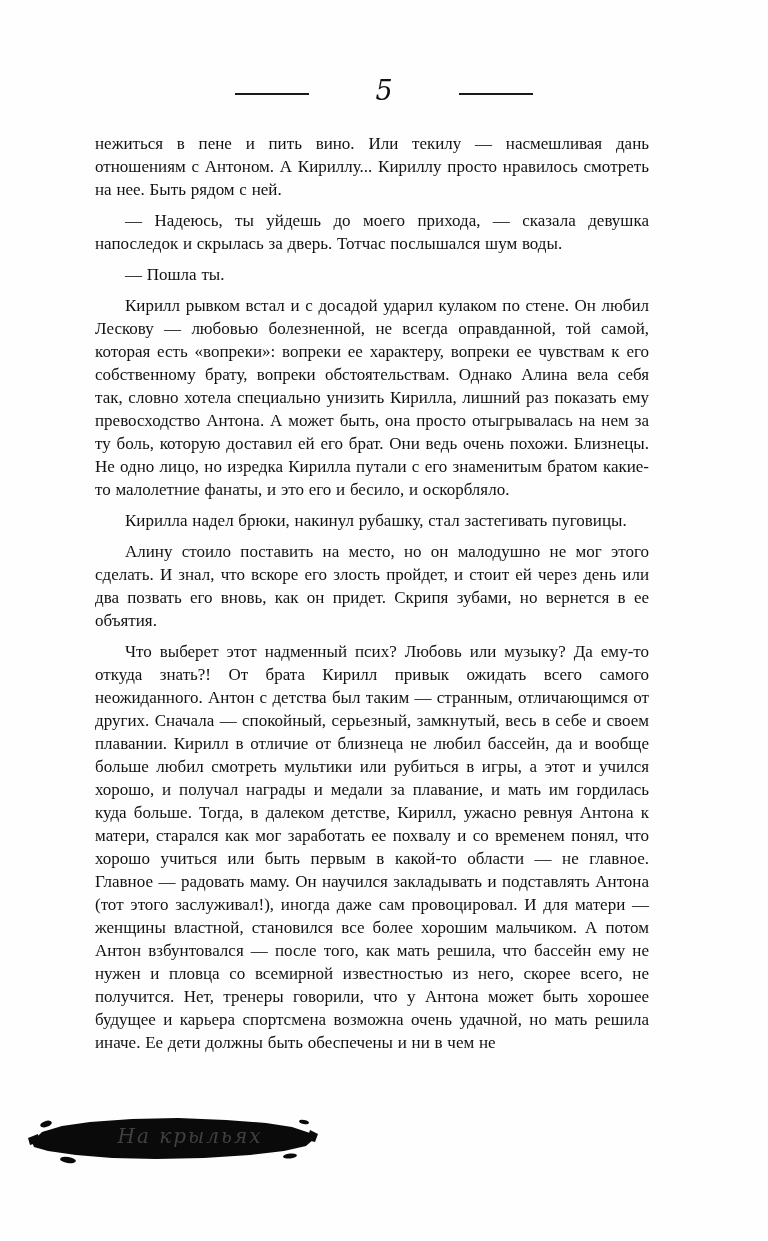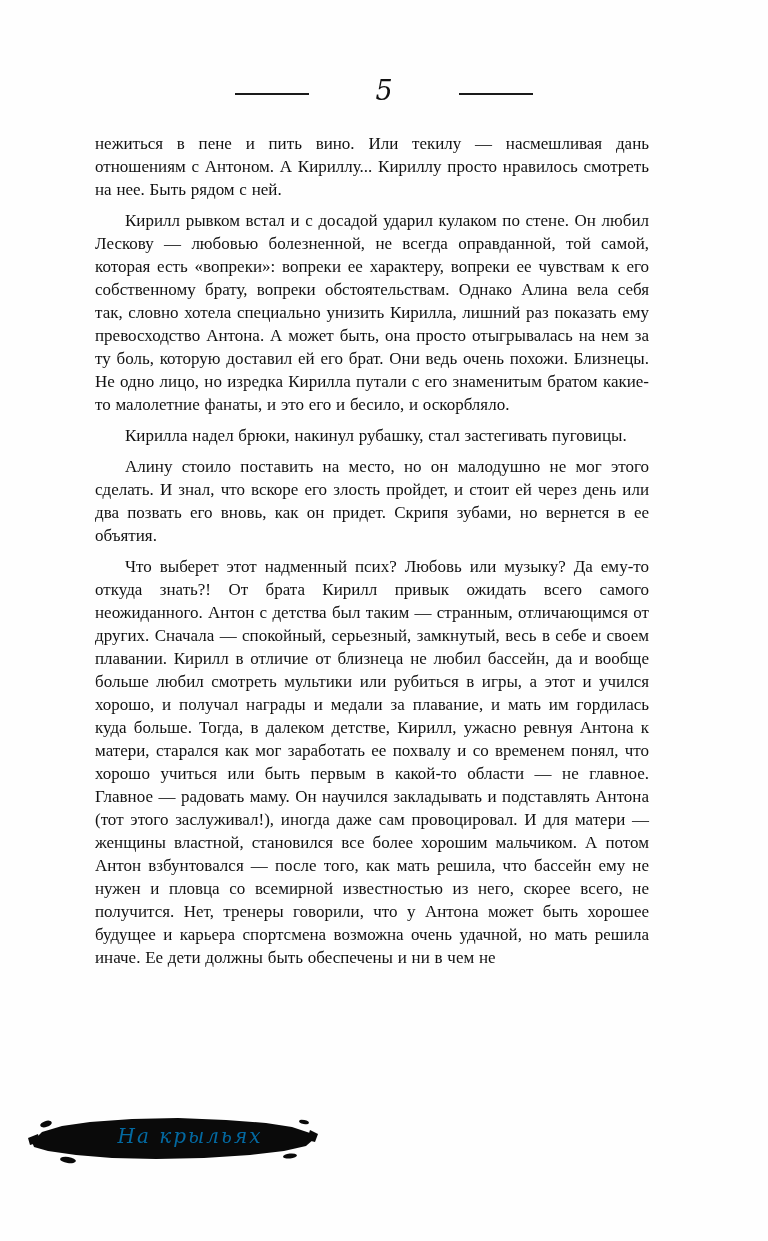--- a/index.html
+++ b/index.html
@@ -71,21 +71,21 @@
     position: absolute;
     left: 0;
     top: 0;
   }
   .banner-text {
     position: absolute;
     left: 72px;
     top: 14px;
     width: 180px;
     text-align: center;
-    color: #0369a1;
+    color: #404040;
     font-family: "DejaVu Serif", serif;
     font-style: italic;
     font-size: 20px;
     letter-spacing: 2px;
     line-height: 1;
     white-space: nowrap;
   }
 </style>
 </head>
 <body>
@@ -93,20 +93,22 @@
 <div class="page">
 
   <header class="page-header">
     <span class="rule"></span>
     <span class="page-number">5</span>
     <span class="rule"></span>
   </header>
 
   <main class="text-block">
     <p class="para noindent">нежиться в пене и пить вино. Или текилу — насмешливая дань отношениям с Антоном. А Кириллу... Кириллу просто нравилось смотреть на нее. Быть рядом с ней.</p>
+    <p class="para">— Надеюсь, ты уйдешь до моего прихода, — сказала девушка напоследок и скрылась за дверь. Тотчас послышался шум воды.</p>
+    <p class="para">— Пошла ты.</p>
     <p class="para">Кирилл рывком встал и с досадой ударил кулаком по стене. Он любил Лескову — любовью болезненной, не всегда оправданной, той самой, которая есть «вопреки»: вопреки ее характеру, вопреки ее чувствам к его собственному брату, вопреки обстоятельствам. Однако Алина вела себя так, словно хотела специально унизить Кирилла, лишний раз показать ему превосходство Антона. А может быть, она просто отыгрывалась на нем за ту боль, которую доставил ей его брат. Они ведь очень похожи. Близнецы. Не одно лицо, но изредка Кирилла путали с его знаменитым братом какие-то малолетние фанаты, и это его и бесило, и оскорбляло.</p>
     <p class="para">Кирилла надел брюки, накинул рубашку, стал застегивать пуговицы.</p>
     <p class="para">Алину стоило поставить на место, но он малодушно не мог этого сделать. И знал, что вскоре его злость пройдет, и стоит ей через день или два позвать его вновь, как он придет. Скрипя зубами, но вернется в ее объятия.</p>
     <p class="para">Что выберет этот надменный псих? Любовь или музыку? Да ему-то откуда знать?! От брата Кирилл привык ожидать всего самого неожиданного. Антон с детства был таким — странным, отличающимся от других. Сначала — спокойный, серьезный, замкнутый, весь в себе и своем плавании. Кирилл в отличие от близнеца не любил бассейн, да и вообще больше любил смотреть мультики или рубиться в игры, а этот и учился хорошо, и получал награды и медали за плавание, и мать им гордилась куда больше. Тогда, в далеком детстве, Кирилл, ужасно ревнуя Антона к матери, старался как мог заработать ее похвалу и со временем понял, что хорошо учиться или быть первым в какой-то области — не главное. Главное — радовать маму. Он научился закладывать и подставлять Антона (тот этого заслуживал!), иногда даже сам провоцировал. И для матери — женщины властной, становился все более хорошим мальчиком. А потом Антон взбунтовался — после того, как мать решила, что бассейн ему не нужен и пловца со всемирной известностью из него, скорее всего, не получится. Нет, тренеры говорили, что у Антона может быть хорошее будущее и карьера спортсмена возможна очень удачной, но мать решила иначе. Ее дети должны быть обеспечены и ни в чем не</p>
   </main>
 
   <div class="series-banner">
     <svg width="290" height="56" viewBox="0 0 290 56" aria-hidden="true">
 
       <polygon fill="#0a0a0a" points="

